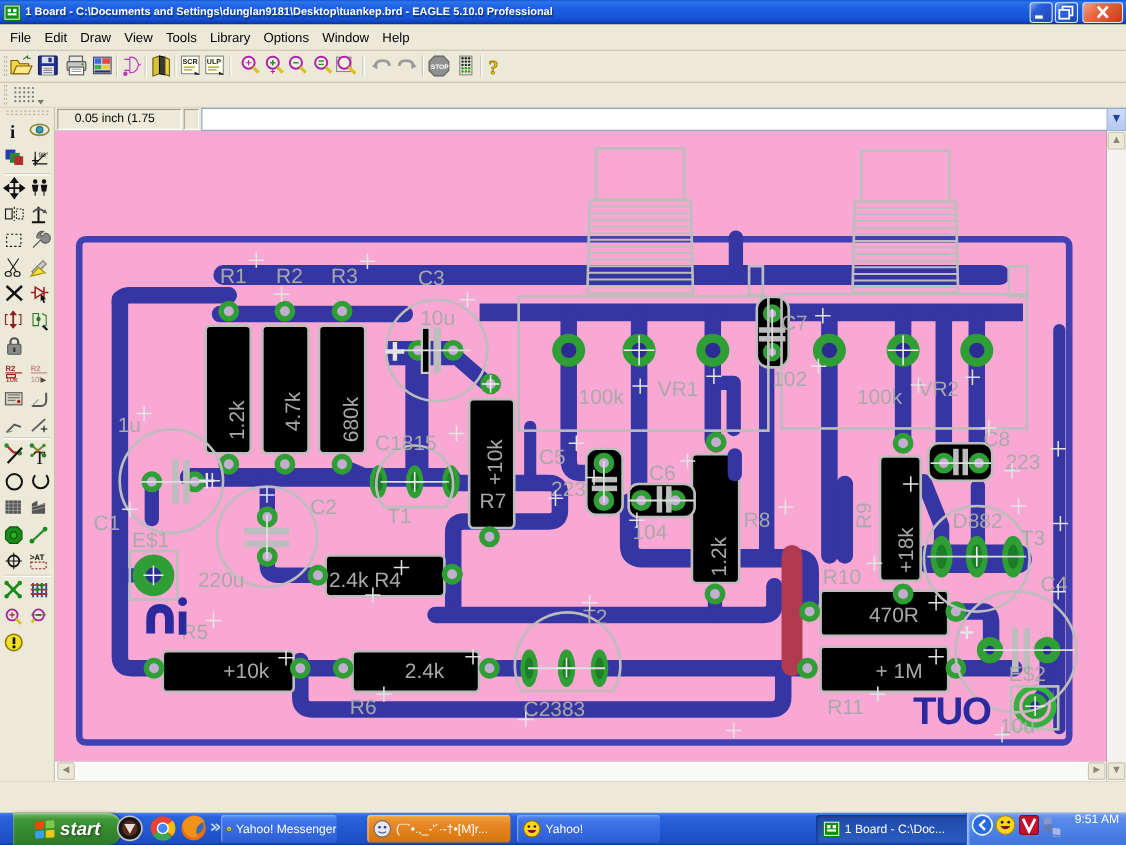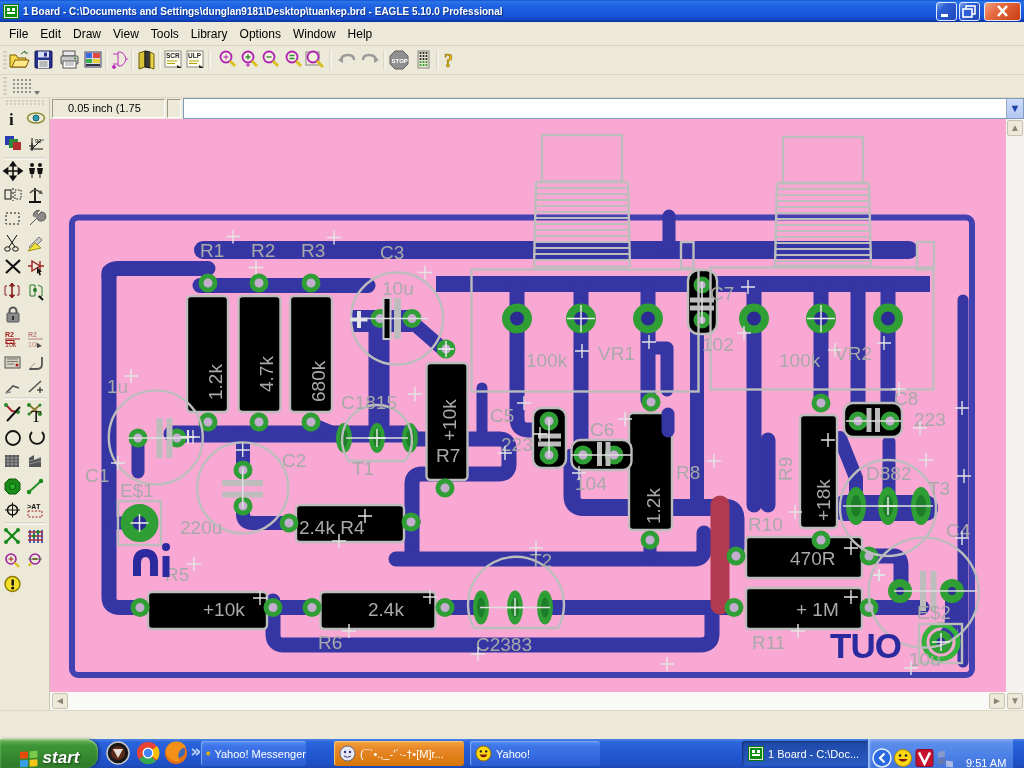--- a/index.html
+++ b/index.html
@@ -27,32 +27,32 @@
 
 .palette{position:absolute;left:0;top:98px;width:50px;height:612px;background:#ece9d8;border-right:1px solid #c8c4b0}
 .canvas{position:absolute;left:50px;top:119px;width:956px;height:573px;background:#f9a8d4}
 .vscroll{position:absolute;left:1006px;top:119px;width:18px;height:591px;background:#f3f2ef}
 .hscroll{position:absolute;left:50px;top:692px;width:956px;height:18px;background:#f9f9f7}
 .statusbar{position:absolute;left:0;top:710px;width:1024px;height:29px;background:#ece9d8;border-top:1px solid #ddd9c6}
 .sbtn{background:#ece9d8;border:1px solid #c7c3ae;border-radius:2px;color:#8a8677;text-align:center;font-size:10px}
 
 .taskbar{position:absolute;left:0;top:739px;width:1024px;height:29px;
 background:linear-gradient(180deg,#4b83e8 0%,#2a64dd 12%,#2258d2 55%,#1e4fc4 88%,#1a47b4 100%)}
-.startbtn{position:absolute;left:0;top:0;width:98px;height:29px;border-radius:0 12px 12px 0;
+.startbtn{position:absolute;left:12px;top:0;width:98px;height:29px;border-radius:0 12px 12px 0;
 background:linear-gradient(180deg,#71b561 0%,#3e9637 22%,#35882f 60%,#2e7a29 100%);
 box-shadow:inset 0 1px 2px #a8d89a, 2px 0 3px rgba(0,0,0,.35);
-color:#fff;font-style:italic;font-weight:bold;font-size:17px;display:flex;align-items:flex-end;justify-content:center;text-shadow:1px 1px 2px #1c4418}
+color:#fff;font-style:italic;font-weight:bold;font-size:17px;display:flex;align-items:center;justify-content:center;text-shadow:1px 1px 2px #1c4418}
 .tbtnT{position:absolute;top:2px;height:25px;border-radius:3px;font-size:11px;color:#fff;display:flex;align-items:center;overflow:hidden;white-space:nowrap}
 .tsk-normal{background:linear-gradient(180deg,#5a8ef2 0%,#3e75e8 20%,#3467dd 70%,#2c5cd0 100%);box-shadow:inset 1px 1px 1px #7fa8f5}
 .tsk-light{background:linear-gradient(180deg,#6f9df5 0%,#5687ef 25%,#477ae8 75%,#3e6edd 100%);box-shadow:inset 1px 1px 1px #93b6f8}
 .tsk-press{background:linear-gradient(180deg,#1e48a8 0%,#2452b4 50%,#2c5cc2 100%);box-shadow:inset 1px 1px 2px #12306e}
 .tsk-orange{background:linear-gradient(180deg,#f2a53c 0%,#e8892a 30%,#df7d14 70%,#d3750e 100%);box-shadow:inset 1px 1px 1px #f8c878}
-.tray{position:absolute;right:11px;top:0;width:146px;height:30px;
+.tray{position:absolute;right:0;top:0;width:146px;height:30px;
 background:linear-gradient(180deg,#7fa9f2 0%,#5b8deb 15%,#4a7fe6 60%,#4173da 100%);
-border-left:1px solid #2c57b8;box-shadow:inset 2px 0 2px #9dbdf6;display:flex;align-items:flex-end}
+border-left:1px solid #2c57b8;box-shadow:inset 2px 0 2px #9dbdf6;display:flex;align-items:flex-start}
 .tray .clock{color:#fff;font-size:11px;margin-left:6px}
 </style></head>
 <body>
 <div class="app">
 
 <div class="title">
  <svg class="ticon" viewBox="0 0 16 15">
         <rect x="0" y="0" width="16" height="15" fill="#0a7a0a"></rect>
         <rect x="1" y="1" width="14" height="13" fill="#e8e8e0"></rect>
         <rect x="2" y="2" width="12" height="11" fill="#0f8f0f"></rect>

